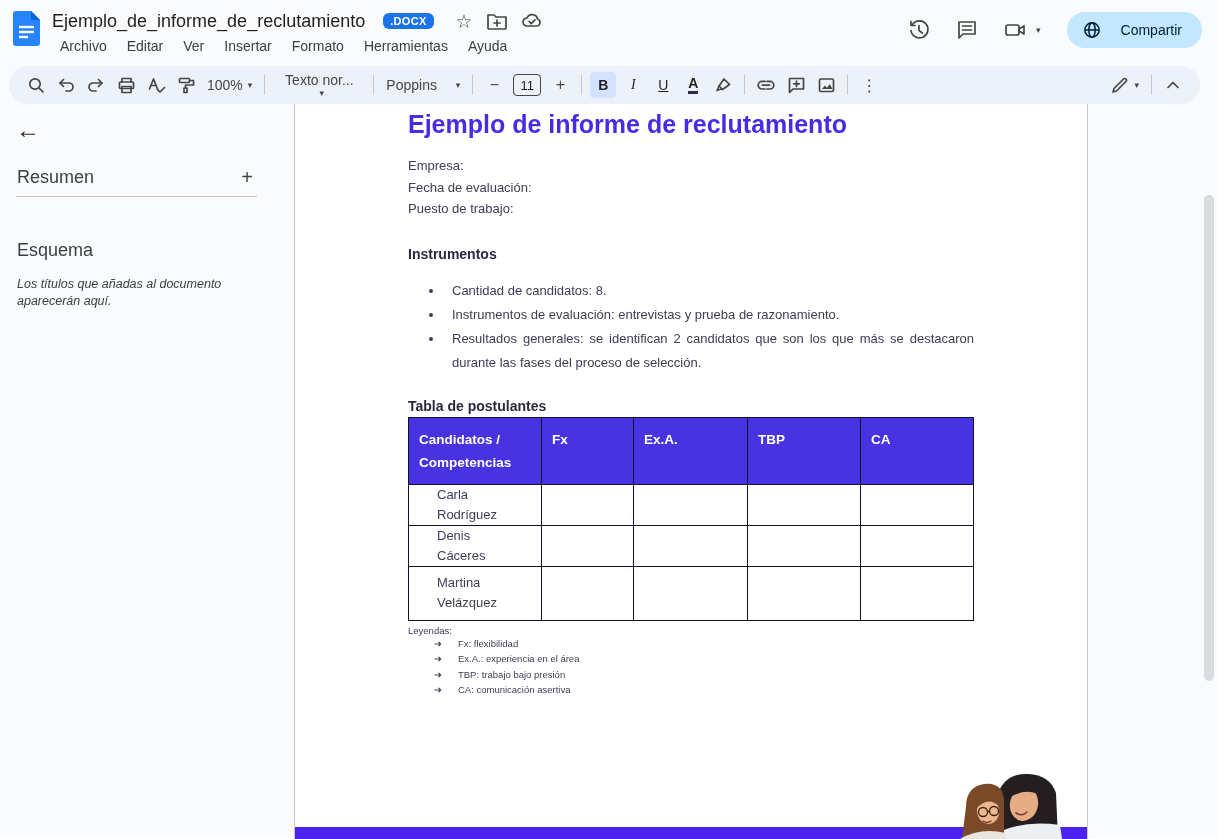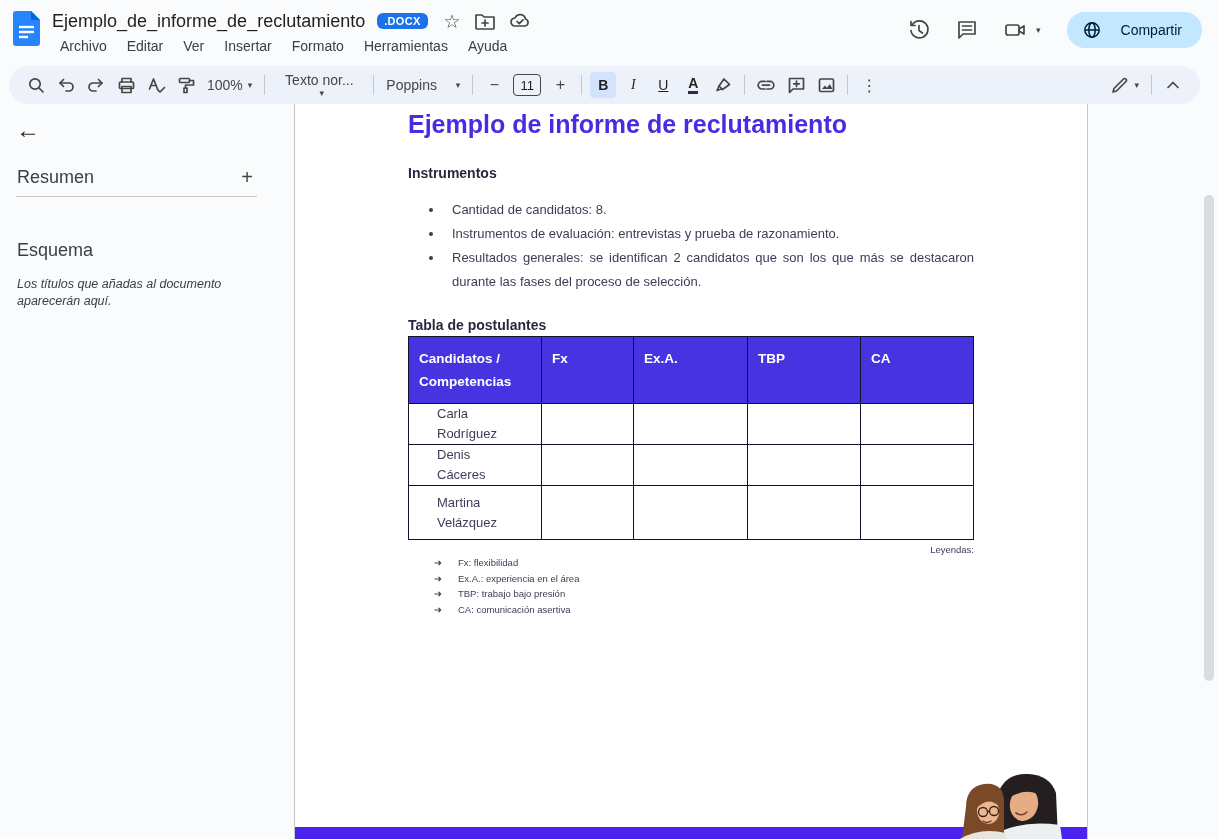--- a/index.html
+++ b/index.html
@@ -4,21 +4,21 @@
 <style>
   * { margin:0; padding:0; box-sizing:border-box; }
   html,body { width:1218px; height:839px; overflow:hidden; }
   body { font-family:"Liberation Sans", sans-serif; background:#f9fbfd; position:relative; color:#444746; }
 
   
   .header { position:absolute; left:0; top:0; width:1218px; height:62px; display:flex; justify-content:space-between; align-items:flex-start; padding:8px 16px 0 13px; }
   .header-left { display:flex; align-items:flex-start; gap:12px; }
   .doc-icon { width:27px; height:35px; margin-top:3px; }
   .title-block { display:flex; flex-direction:column; }
-  .title-row { display:flex; align-items:center; gap:12px; height:26px; }
+  .title-row { display:flex; align-items:center; gap:18px; height:26px; }
   .doc-title { font-size:18px; color:#1f1f1f; white-space:nowrap; }
   .docx-badge { background:#1a73e8; color:#fff; font-size:11px; font-weight:bold; padding:2px 7px; border-radius:6px; letter-spacing:.3px; }
   .title-icons { display:flex; align-items:center; gap:14px; margin-left:4px; }
   .menu-row { display:flex; gap:4px; margin-top:2px; }
   .menu-item { font-size:14px; color:#3c4043; padding:2px 8px; border-radius:4px; cursor:pointer; }
   .header-right { display:flex; align-items:center; gap:26px; margin-top:4px; }
   .share-btn { display:flex; align-items:center; gap:20px; background:#c2e7ff; color:#001d35; border:none; font-size:14px; font-weight:500; padding:9px 20px 9px 16px; border-radius:24px; font-family:"Liberation Sans",sans-serif; }
   .hicon { width:22px; height:22px; }
 
   
@@ -59,21 +59,21 @@
   .bullet-list { margin-top:17px; padding-left:36px; font-size:13px; color:#3e3c58; }
   .bullet-list li { line-height:24px; padding-left:8px; }
   .bullet-list li.justify { text-align:justify; }
   .h-table { margin-top:23px; }
   .tbl { border-collapse:collapse; margin-top:3px; width:565px; table-layout:fixed; }
   .tbl th, .tbl td { border:1px solid #14122b; }
   .tbl th { background:#4733df; color:#fff; font-size:13.5px; font-weight:bold; text-align:left; vertical-align:top; padding:10px 10px; height:59px; line-height:23px; }
   .tbl td { font-size:13px; color:#3e3c58; padding:0 28px; vertical-align:middle; line-height:20px; }
   .row-s { height:40px; }
   .row-l { height:54px; }
-  .legend-title { margin-top:4px; font-size:9.5px; color:#3e3c58;text-align:right; }
+  .legend-title { margin-top:4px; font-size:9.5px; color:#3e3c58; }
   .legend-item { display:flex; gap:16px; margin-left:26px; font-size:9.5px; color:#3e3c58; line-height:15.5px; }
   .legend-arrow { font-size:9.5px; }
   .bottom-bar { position:absolute; left:0; bottom:0; width:100%; height:12px; background:#4b22f0; z-index:1; }
   .photo { position:absolute; right:1px; bottom:0; width:150px; height:72px; z-index:2; }
 
   
   .scroll-thumb { position:absolute; left:1204px; top:195px; width:10px; height:486px; background:#dadce0; border-radius:6px; }
 
   svg.icon { stroke:#444746; fill:none; stroke-width:1.7; stroke-linecap:round; stroke-linejoin:round; }
 </style>
@@ -268,20 +268,25 @@
   </div>
   <div class="sb-divider"></div>
   <span class="outline-label">Esquema</span>
   <div class="outline-hint">Los títulos que añadas al documento aparecerán aquí.</div>
 </div>
 
 <div class="page">
   <div class="page-inner">
     <div class="doc-heading">Ejemplo de informe de reclutamiento</div>
 
+    <div class="gen-lines">
+      <div>Empresa:</div>
+      <div>Fecha de evaluación:</div>
+      <div>Puesto de trabajo:</div>
+    </div>
 
     <div class="sec-heading h-instruments">Instrumentos</div>
     <ul class="bullet-list">
       <li>Cantidad de candidatos: 8.</li>
       <li>Instrumentos de evaluación: entrevistas y prueba de razonamiento.</li>
       <li class="justify">Resultados generales: se identifican 2 candidatos que son los que más se destacaron durante las fases del proceso de selección.</li>
     </ul>
 
     <div class="sec-heading h-table">Tabla de postulantes</div>
     <table class="tbl">

